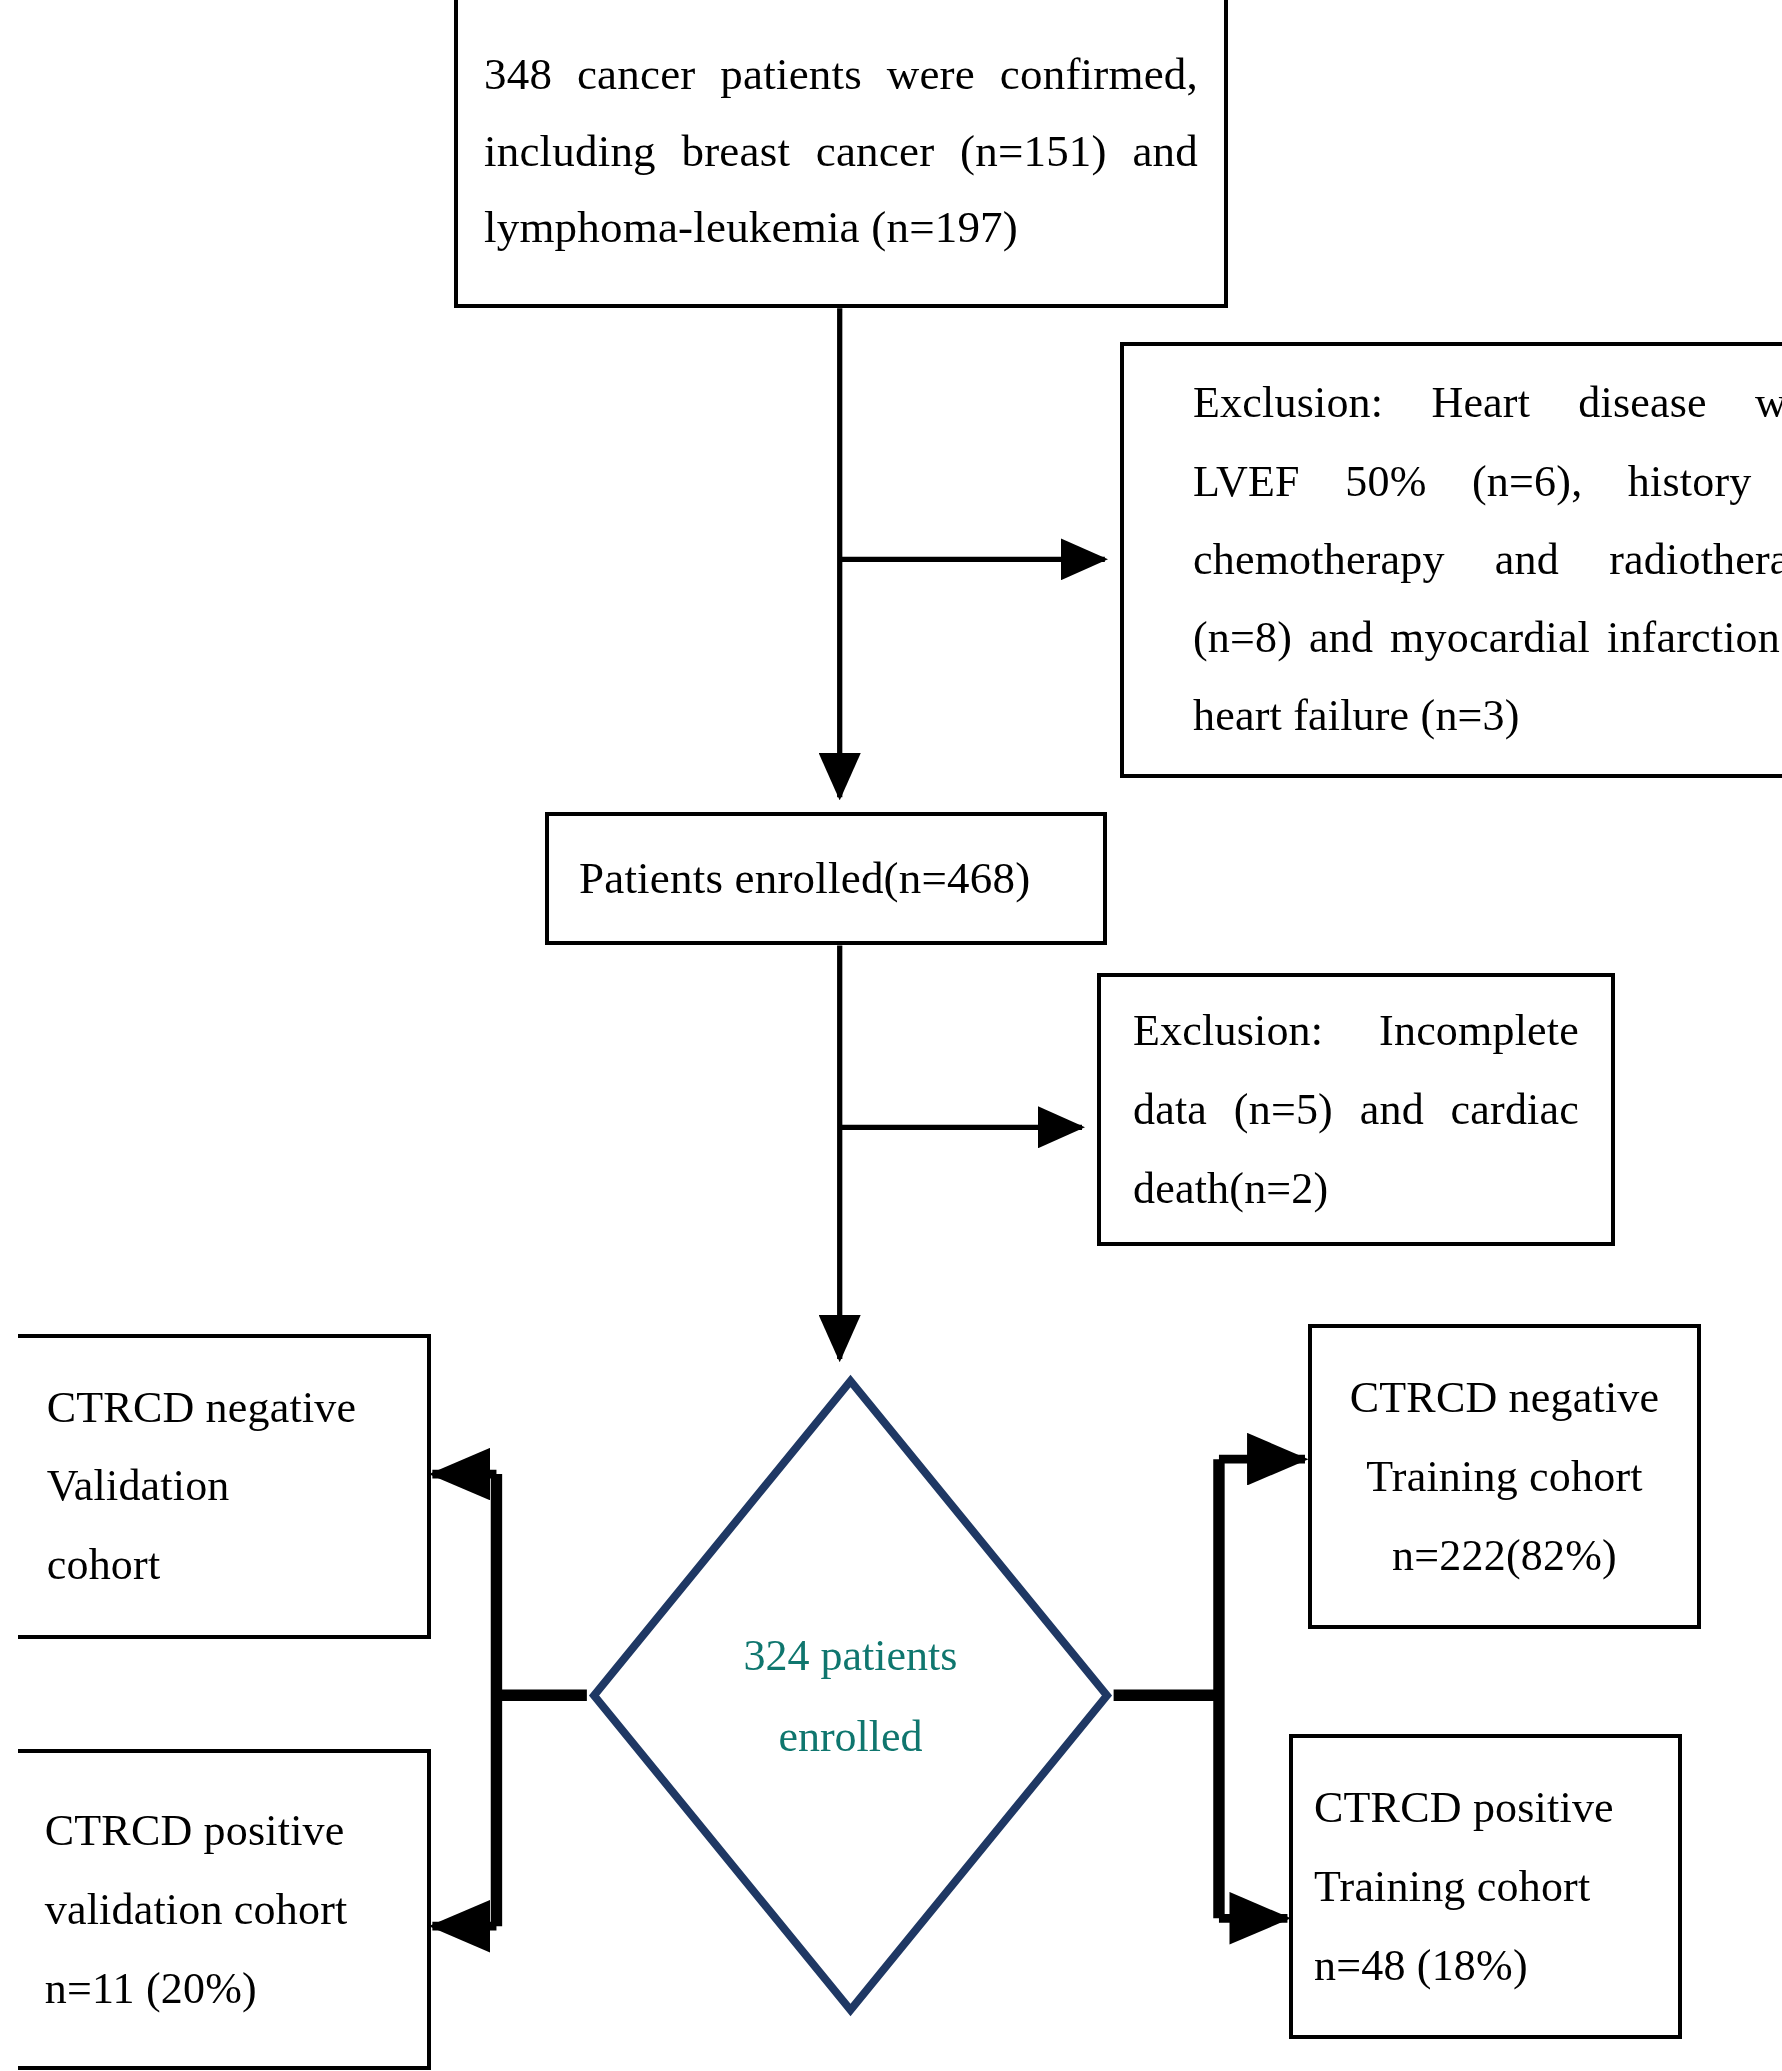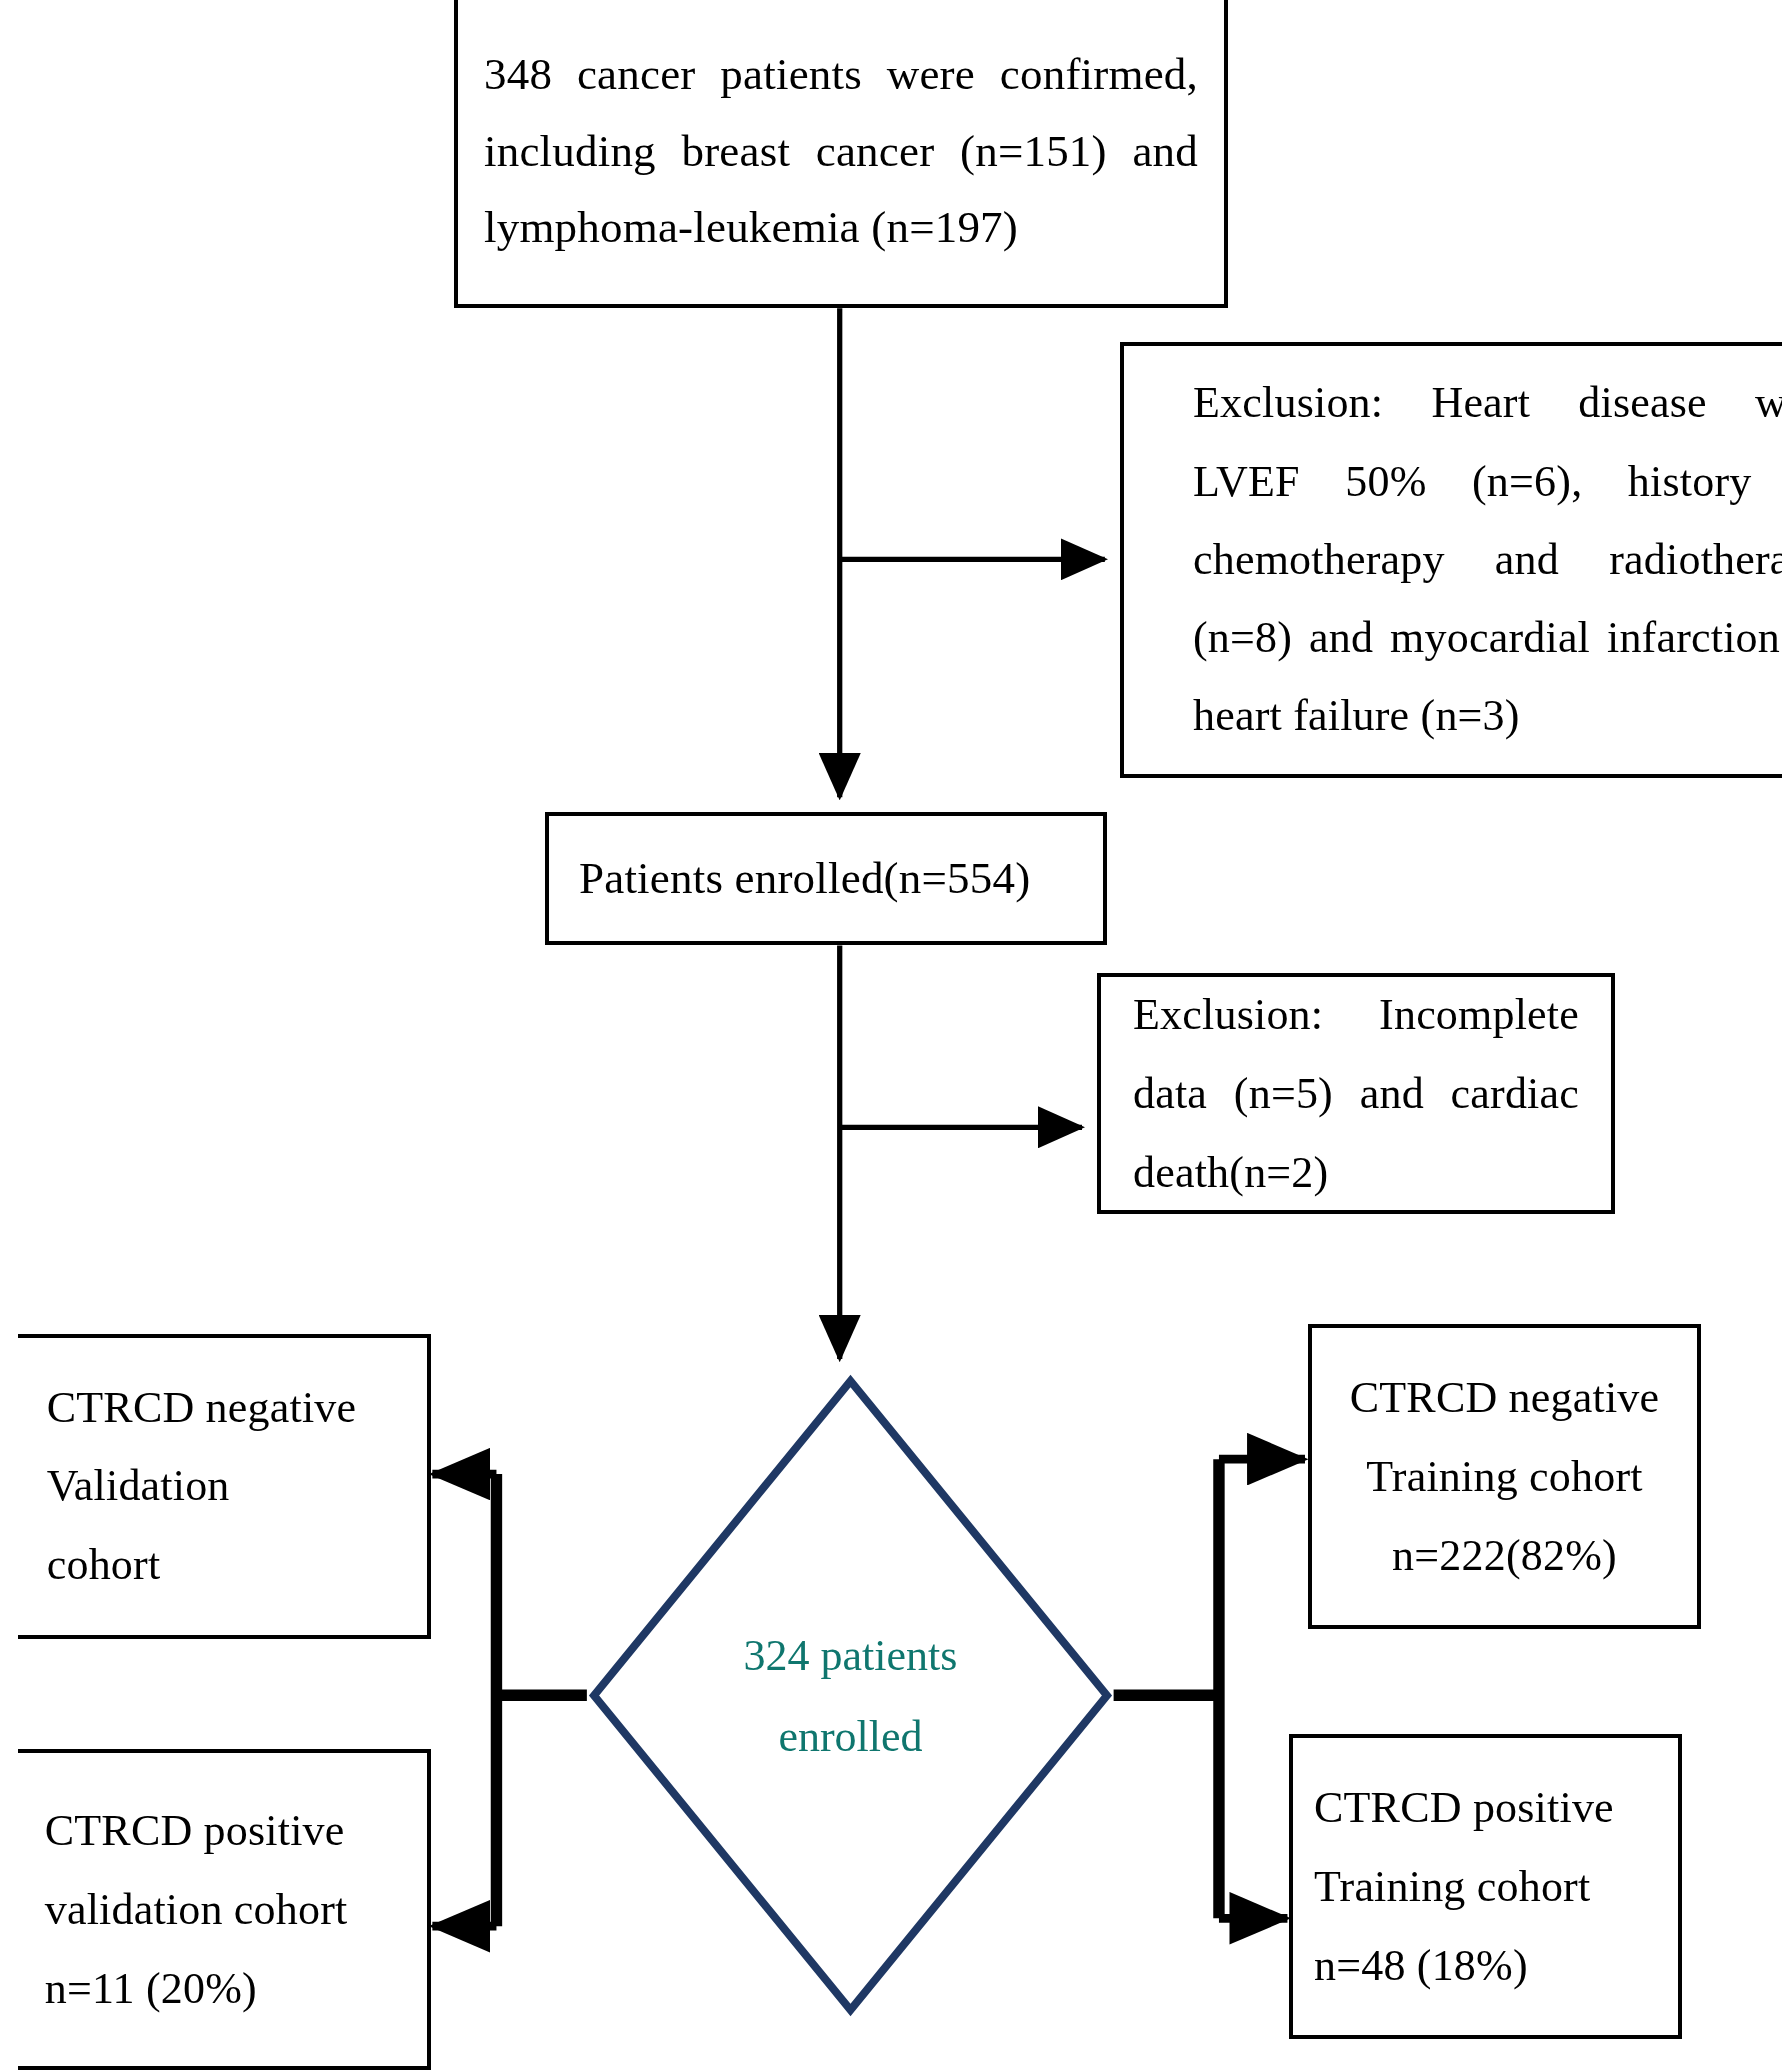--- a/index.html
+++ b/index.html
@@ -37,21 +37,21 @@
     white-space: pre-line;
   }
   .just .txt { text-align: justify; text-align-last: left; }
   .left .txt { text-align: left; }
   .center .txt { text-align: center; }
 
   
   #node-source      { left: 436px;  top: -5.3px;    width: 774px; height: 313px; }
   #node-exclusion1  { left: 1102px; top: 342px;   width: 744px; height: 436px; padding-left: 43px; }
   #node-enrolled    { left: 527px;  top: 812px;   width: 562px; height: 133px; }
-  #node-exclusion2  { left: 1079px; top: 973px;  width: 518px; height: 241px; }
+  #node-exclusion2  { left: 1079px; top: 973px;  width: 518px; height: 273px; }
   #node-neg-val     { left: -5.3px;   top: 1334px;  width: 418px; height: 305px; }
   #node-pos-val     { left: -5.3px;   top: 1749px;  width: 418px; height: 321px; }
   #node-neg-train   { left: 1290px; top: 1324px;  width: 393px; height: 305px; }
   #node-pos-train   { left: 1271px; top: 1734px;  width: 393px; height: 305px; }
 
   #node-source .txt     { font-size: 45px; line-height: 1.70; padding: 0 26px; }
   #node-exclusion1 .txt { font-size: 44px; line-height: 1.78; padding: 0 26px; }
   #node-enrolled .txt   { font-size: 45px; padding: 0 30px; }
   #node-exclusion2 .txt { font-size: 44px; line-height: 1.80; padding: 0 32px; }
   #node-neg-val .txt    { font-size: 44px; line-height: 1.78; padding: 0 30px; }
@@ -126,21 +126,21 @@
 
   <div class="node just" id="node-source">
     <span class="txt">348 cancer patients were confirmed, including breast cancer (n=151) and lymphoma-leukemia (n=197)</span>
   </div>
 
   <div class="node just" id="node-exclusion1">
     <span class="txt">Exclusion: Heart disease with LVEF 50% (n=6), history of chemotherapy and radiotherapy (n=8) and myocardial infarction or heart failure (n=3)</span>
   </div>
 
   <div class="node left" id="node-enrolled">
-    <span class="txt">Patients enrolled(n=554)</span>
+    <span class="txt">Patients enrolled(n=468)</span>
   </div>
 
   <div class="node just" id="node-exclusion2">
     <span class="txt">Exclusion: Incomplete data (n=5) and cardiac death(n=2)</span>
   </div>
 
   <div id="node-diamond">
     <svg width="527" height="643" viewBox="0 0 600 732">
       <polygon points="300,8 592,366 300,724 8,366" fill="#ffffff" stroke="#1f3864" stroke-width="9" stroke-linejoin="miter"></polygon>
     </svg>

